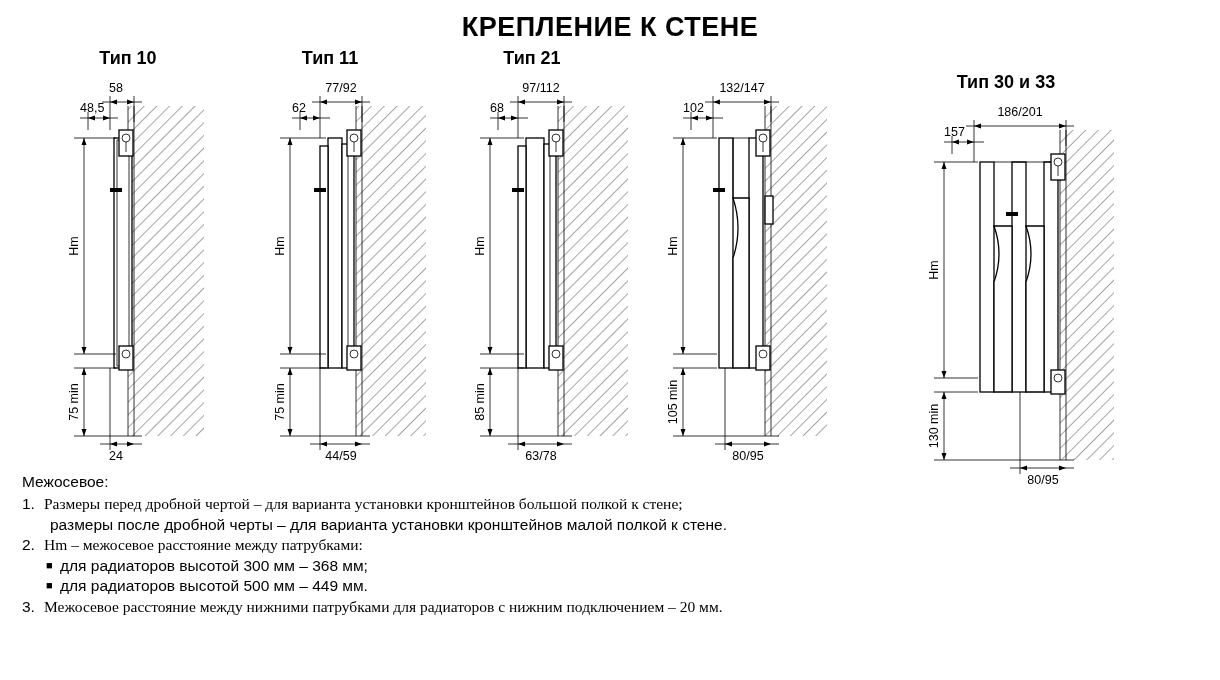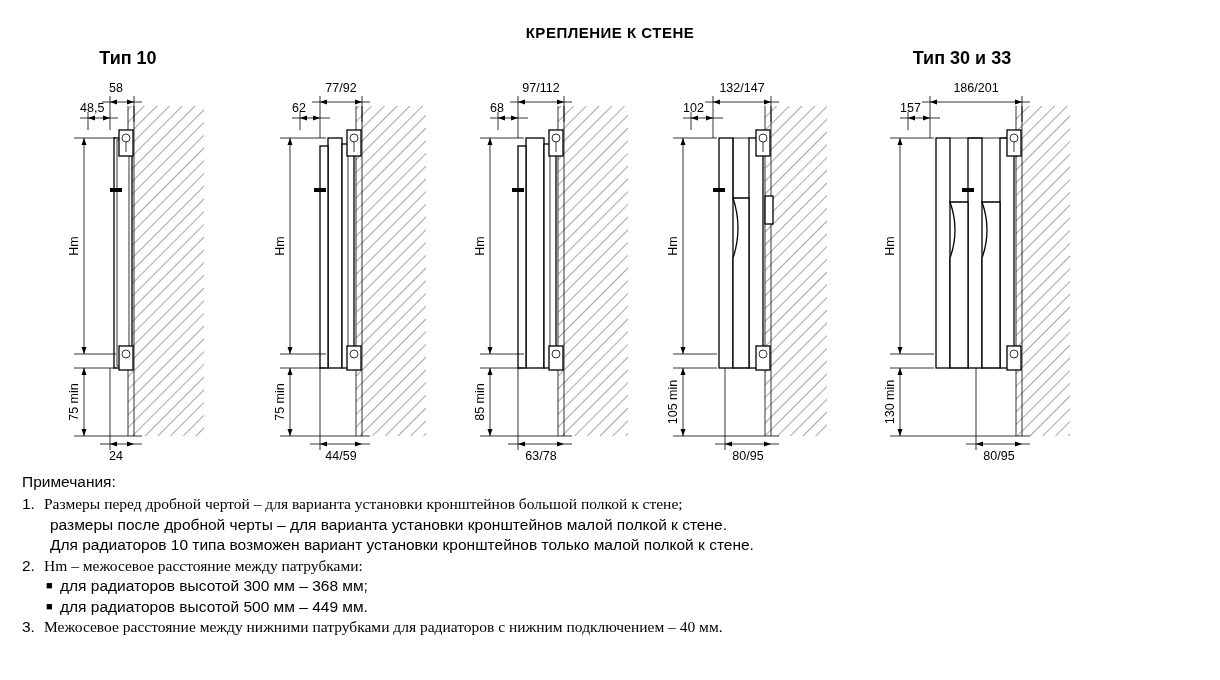--- a/index.html
+++ b/index.html
@@ -10,25 +10,25 @@
   body {
     width: 1220px;
     height: 680px;
     font-family: "Liberation Sans", sans-serif;
     color: #000000;
     position: relative;
     overflow: hidden;
   }
   .page-title {
     position: absolute;
-    top: 24px;
+    top: 12px;
     left: 0;
     width: 1220px;
     text-align: center;
-    font-size: 15px;
+    font-size: 27px;
     font-weight: bold;
     letter-spacing: 0.5px;
   }
   .panel {
     position: absolute;
     top: 48px;
     width: 244px;
     height: 420px;
   }
   .panel-title {
@@ -171,20 +171,21 @@
       <line x1="104" y1="290" x2="104" y2="372" class="dim"></line>
       <line x1="94" y1="366" x2="136" y2="366" class="dim"></line>
       <path d="M104 366 l7 -2.5 v5 z" fill="#000"></path>
       <path d="M128 366 l-7 -2.5 v5 z" fill="#000"></path>
       <text x="110" y="382" text-anchor="middle">24</text>
     </svg>
   </div>
 </div>
 
 <div class="panel" style="left:208px;">
+  <div class="panel-title">Тип 11</div>
   <div class="svg-wrap">
     <svg width="244" height="390" viewBox="0 0 244 390">
       <defs>
         <pattern id="hatchB" width="9" height="9" patternTransform="rotate(45)" patternUnits="userSpaceOnUse">
           <line x1="0" y1="0" x2="0" y2="9" class="hatch"></line>
         </pattern>
       </defs>
       <rect x="148" y="28" width="70" height="330" fill="url(#hatchB)" stroke="none"></rect>
       <line x1="148" y1="28" x2="148" y2="358" class="thin"></line>
       <line x1="154" y1="28" x2="154" y2="358" class="thin"></line>
@@ -231,20 +232,21 @@
       <line x1="112" y1="290" x2="112" y2="372" class="dim"></line>
       <line x1="102" y1="366" x2="162" y2="366" class="dim"></line>
       <path d="M112 366 l7 -2.5 v5 z" fill="#000"></path>
       <path d="M154 366 l-7 -2.5 v5 z" fill="#000"></path>
       <text x="133" y="382" text-anchor="middle">44/59</text>
     </svg>
   </div>
 </div>
 
 <div class="panel" style="left:410px;">
+  <div class="panel-title">Тип 21</div>
   <div class="svg-wrap">
     <svg width="244" height="390" viewBox="0 0 244 390">
       <defs>
         <pattern id="hatchC" width="9" height="9" patternTransform="rotate(45)" patternUnits="userSpaceOnUse">
           <line x1="0" y1="0" x2="0" y2="9" class="hatch"></line>
         </pattern>
       </defs>
       <rect x="148" y="28" width="70" height="330" fill="url(#hatchC)" stroke="none"></rect>
       <line x1="148" y1="28" x2="148" y2="358" class="thin"></line>
       <line x1="154" y1="28" x2="154" y2="358" class="thin"></line>
@@ -350,21 +352,21 @@
 
       <line x1="112" y1="290" x2="112" y2="372" class="dim"></line>
       <line x1="102" y1="366" x2="166" y2="366" class="dim"></line>
       <path d="M112 366 l7 -2.5 v5 z" fill="#000"></path>
       <path d="M158 366 l-7 -2.5 v5 z" fill="#000"></path>
       <text x="135" y="382" text-anchor="middle">80/95</text>
     </svg>
   </div>
 </div>
 
-<div class="panel" style="left:840px;">
+<div class="panel" style="left:884px;margin-top:24px;">
   <div class="panel-title">Тип 30 и 33</div>
   <div class="svg-wrap">
     <svg width="244" height="390" viewBox="0 0 244 390">
       <defs>
         <pattern id="hatchE" width="9" height="9" patternTransform="rotate(45)" patternUnits="userSpaceOnUse">
           <line x1="0" y1="0" x2="0" y2="9" class="hatch"></line>
         </pattern>
       </defs>
       <rect x="176" y="28" width="54" height="330" fill="url(#hatchE)" stroke="none"></rect>
       <line x1="176" y1="28" x2="176" y2="358" class="thin"></line>
@@ -414,39 +416,38 @@
       <line x1="136" y1="290" x2="136" y2="372" class="dim"></line>
       <line x1="126" y1="366" x2="190" y2="366" class="dim"></line>
       <path d="M136 366 l7 -2.5 v5 z" fill="#000"></path>
       <path d="M182 366 l-7 -2.5 v5 z" fill="#000"></path>
       <text x="159" y="382" text-anchor="middle">80/95</text>
     </svg>
   </div>
 </div>
 
 <div class="notes">
-  <div class="note-head">Примечания:</div>
+  <div class="note-head">Межосевое:</div>
 
   <div class="note-row">
     <div class="note-num">1.</div>
     <div class="note-body">Размеры перед дробной чертой – для варианта установки кронштейнов большой полкой к стене;</div>
   </div>
   <div class="note-sub">размеры после дробной черты – для варианта установки кронштейнов малой полкой к стене.</div>
-  <div class="note-sub">Для радиаторов 10 типа возможен вариант установки кронштейнов только малой полкой к стене.</div>
 
   <div class="note-row">
     <div class="note-num">2.</div>
     <div class="note-body">Hm – межосевое расстояние между патрубками:</div>
   </div>
   <div class="bullet-row">
     <div class="bullet">■</div>
     <div>для радиаторов высотой 300 мм – 368 мм;</div>
   </div>
   <div class="bullet-row">
     <div class="bullet">■</div>
     <div>для радиаторов высотой 500 мм – 449 мм.</div>
   </div>
 
   <div class="note-row">
     <div class="note-num">3.</div>
-    <div class="note-body nowrap">Межосевое расстояние между нижними патрубками для радиаторов с нижним подключением – 40 мм.</div>
+    <div class="note-body nowrap">Межосевое расстояние между нижними патрубками для радиаторов с нижним подключением – 20 мм.</div>
   </div>
 </div>
 
 </body></html>

